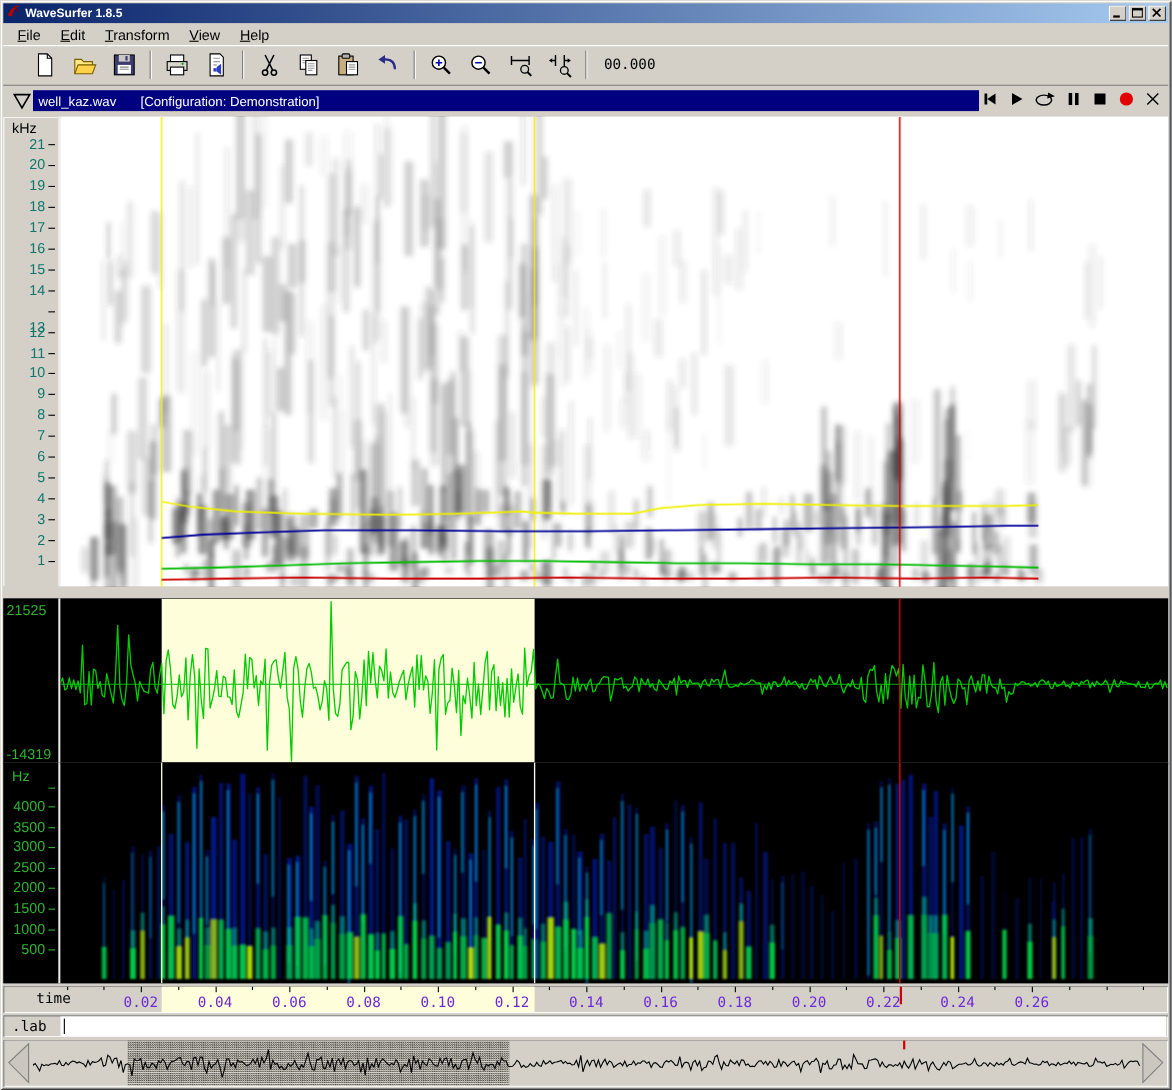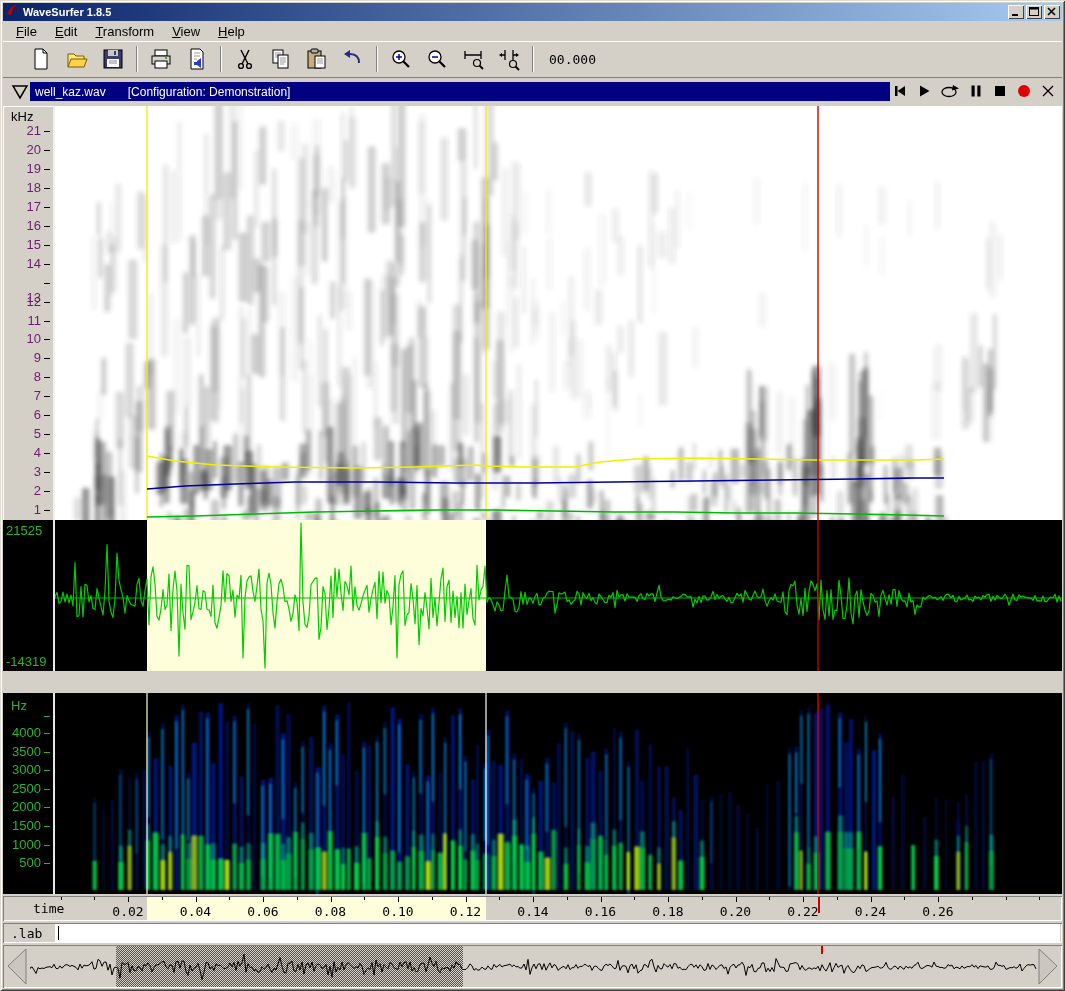--- a/index.html
+++ b/index.html
@@ -27,30 +27,30 @@
 #panetitle .config{margin-left:22px}
 #transport{position:absolute;right:6px;top:3px;height:19px;display:flex;align-items:center;gap:8px}
 .row{position:absolute;left:3px;right:3px;box-shadow:inset 1px 1px 0 #808080,inset -1px -1px 0 #fff}
 .axis{position:absolute;left:0;top:0;bottom:0;width:52px}
 .axis.gray{background:#d4d0c8;box-shadow:inset 1px 1px 0 #fff;border-right:2px solid #f2f0ec}
 .axis.black{background:#000;border-right:2px solid #e8e8e8}
 .content{position:absolute;left:52px;right:0;top:0;bottom:0;overflow:hidden}
 .content svg{display:block}
 .unit{position:absolute;left:8px;top:3px;font-size:13px;color:#000}
 .axis.black .unit{color:#2fb32f;top:5px}
-.vtick-label{position:absolute;right:12px;font-size:13px;color:#701a75}
+.vtick-label{position:absolute;right:12px;font-size:13px;color:#0f766e}
 .axis.black .vtick-label{color:#2fb32f}
 .vtick-dash{position:absolute;right:3px;width:6px;height:1px;background:#000}
 .axis.black .vtick-dash{background:#2fb32f}
 .minmax{position:absolute;left:3px;font-size:13px;color:#2fb32f}
 #row-time{top:896px;height:25px;background:#d4d0c8}
 #time-label{position:absolute;left:30px;top:5px;font-family:"DejaVu Sans Mono",monospace;font-size:13px;color:#000}
 #time-content{position:absolute;left:52px;right:2px;top:1px;bottom:1px}
 .tick{position:absolute;top:0;width:1px;background:#000}
-.tick-label{position:absolute;top:7px;width:44px;text-align:center;font-family:"DejaVu Sans Mono",monospace;font-size:13px;color:#000000}
+.tick-label{position:absolute;top:7px;width:44px;text-align:center;font-family:"DejaVu Sans Mono",monospace;font-size:13px;color:#6d28d9}
 #row-lab{top:923px;height:20px;background:#d4d0c8}
 #lab-name{position:absolute;left:8px;top:3px;font-family:"DejaVu Sans Mono",monospace;font-size:13px;color:#000}
 #lab-field{position:absolute;left:52px;right:2px;top:1px;bottom:1px;background:#fff}
 #lab-caret{position:absolute;left:3px;top:2px;bottom:2px;width:1px;background:#000}
 #row-overview{top:945px;height:43px;background:#d4d0c8;box-shadow:inset 1px 1px 0 #808080,inset -1px -1px 0 #fff}
 .ov-btn{position:absolute;top:1px;bottom:1px;width:26px}
 #ov-left{left:1px}#ov-right{right:1px}
 #ov-track{position:absolute;left:27px;right:27px;top:1px;bottom:1px}
 #ov-stipple{position:absolute;top:0;bottom:0;
  background-image:conic-gradient(#55534c 0 25%,transparent 0 50%,#55534c 0 75%,transparent 0);background-size:2px 2px}
@@ -853,21 +853,21 @@
           <line x1="431" y1="0" x2="431" y2="427" stroke="#f0f000" stroke-width="1.3"></line>
           <polyline points="92,350 120,355 160,359 220,361 300,362 360,361 420,359 431,360 470,361 520,361 545,356 580,353 640,352 700,353 760,354 820,354 860,354 889,353" fill="none" stroke="#f0f000" stroke-width="1.6"></polyline>
           <polyline points="92,383 130,380 180,378 240,376 320,376 400,377 480,377 560,376 640,375 720,374 800,373 860,372 889,372" fill="none" stroke="#000099" stroke-width="1.6"></polyline>
           <polyline points="92,411 140,410 200,408 260,406 320,405 380,404 440,404 500,405 560,406 620,406 680,407 740,407 800,408 850,409 889,410" fill="none" stroke="#00bb00" stroke-width="1.6"></polyline>
           <polyline points="92,421 150,420 220,419 300,420 380,420 460,419 540,420 620,420 700,419 780,420 840,419 889,420" fill="none" stroke="#cc0000" stroke-width="1.6"></polyline>
           <line x1="763" y1="0" x2="763" y2="427" stroke="#cc0000" stroke-width="1.4"></line>
         </svg>
     </div>
   </div>
 
-  <div class="row" id="row-wave" style="top:520px;height:151px">
+  <div class="row" id="row-wave" style="top:544px;height:151px">
     <div class="axis black">
       <span class="minmax" style="top:3px">21525</span>
       <span class="minmax" style="bottom:2px">-14319</span>
     </div>
     <div class="content" style="background:#000">
       <svg id="wave-svg" width="1007" height="151">
           <rect x="92" y="0" width="339" height="151" fill="#fffeda"></rect>
           <line x1="0" y1="78" x2="1007" y2="78" stroke="#00b400" stroke-width="1"></line>
           <polyline points="0,78 0,76.4 2,72.4 4,83.2 6,81.6 8,72.2 10,82.0 12,74.1 14,82.8 16,75.0 18,85.9 20,42.5 22,96.7 24,95.5 26,66.7 28,96.9 30,64.3 32,65.6 34,81.8 36,75.7 38,88.2 40,89.6 42,68.5 44,77.7 46,86.6 48,95.0 50,70.8 52,24.6 54,80.8 56,92.5 58,97.4 60,78.7 62,33.1 64,60.6 66,69.7 68,77.2 70,93.2 72,75.5 74,80.6 76,84.5 78,85.1 80,86.2 82,64.3 84,58.2 86,80.7 88,86.2 90,70.1 92,59.1 94,104.8 96,56.8 98,46.8 100,64.2 102,96.3 104,100.2 106,88.8 108,69.5 110,89.5 112,85.1 114,54.0 116,110.4 118,69.1 120,51.1 122,71.1 124,136.1 126,64.2 128,92.8 130,109.1 132,45.4 134,45.8 136,99.7 138,91.7 140,82.3 142,65.7 144,88.8 146,89.4 148,70.7 150,72.1 152,89.5 154,89.8 156,96.4 158,65.1 160,102.8 162,108.2 164,97.3 166,85.9 168,50.8 170,82.0 172,53.7 174,55.5 176,81.3 178,70.2 180,97.2 182,75.0 184,78.5 186,55.3 188,138.0 190,77.6 192,60.8 194,57.1 196,55.8 198,71.4 200,81.5 202,66.1 204,49.1 206,89.3 208,101.0 210,148.0 212,63.1 214,53.0 216,64.3 218,93.0 220,107.9 222,81.9 224,63.7 226,59.2 228,67.0 230,81.7 232,80.7 234,89.1 236,101.3 238,93.4 240,74.8 242,82.1 244,110.8 246,3.0 248,82.6 250,104.5 252,107.3 254,95.8 256,64.7 258,61.5 260,58.4 262,57.9 264,119.3 266,107.1 268,66.6 270,74.0 272,109.5 274,88.7 276,56.0 278,97.5 280,48.2 282,76.8 284,49.3 286,73.5 288,90.4 290,61.5 292,65.6 294,75.0 296,46.0 298,90.6 300,66.9 302,85.5 304,90.1 306,83.7 308,75.8 310,70.2 312,65.4 314,92.1 316,78.9 318,69.4 320,62.3 322,98.7 324,51.4 326,82.7 328,52.0 330,83.2 332,70.4 334,75.6 336,104.6 338,86.2 340,55.7 342,137.7 344,64.8 346,54.5 348,51.0 350,105.4 352,95.2 354,92.6 356,63.5 358,78.8 360,103.8 362,65.5 364,124.7 366,88.5 368,95.8 370,72.6 372,88.5 374,108.9 376,58.3 378,97.5 380,77.7 382,105.6 384,82.5 386,58.7 388,48.2 390,101.4 392,66.5 394,60.2 396,102.1 398,71.2 400,97.4 402,76.6 404,107.7 406,72.7 408,107.9 410,64.0 412,94.4 414,80.9 416,68.6 418,98.6 420,105.2 422,45.3 424,79.9 426,70.1 428,66.5 430,46.4 432,82.3 434,77.5 436,79.5 438,84.9 440,91.0 442,81.8 444,85.0 446,90.9 448,90.2 450,70.6 452,55.2 454,76.6 456,77.7 458,79.4 460,91.5 462,91.9 464,86.9 466,71.7 468,84.2 470,72.4 472,84.4 474,78.1 476,78.4 478,83.3 480,76.7 482,73.3 484,84.9 486,84.1 488,78.2 490,77.2 492,73.1 494,71.2 496,71.5 498,71.6 500,93.2 502,84.5 504,72.8 506,74.1 508,73.2 510,72.1 512,81.5 514,79.8 516,84.3 518,81.6 520,79.8 522,71.4 524,73.9 526,84.8 528,72.7 530,76.7 532,78.5 534,73.2 536,80.6 538,77.6 540,82.6 542,84.0 544,73.9 546,76.7 548,79.5 550,82.6 552,82.5 554,75.1 556,77.3 558,72.5 560,87.7 562,70.4 564,77.3 566,74.8 568,74.7 570,81.0 572,73.9 574,77.1 576,77.2 578,77.1 580,77.1 582,81.6 584,75.7 586,73.8 588,78.7 590,79.6 592,73.2 594,76.1 596,73.9 598,73.8 600,81.5 602,73.2 604,65.1 606,77.0 608,80.5 610,80.8 612,79.9 614,79.1 616,80.1 618,76.7 620,77.9 622,78.5 624,77.3 626,76.4 628,74.1 630,74.5 632,76.7 634,77.1 636,76.7 638,87.1 640,79.2 642,82.8 644,76.5 646,82.6 648,76.0 650,75.9 652,80.2 654,79.6 656,76.8 658,71.4 660,79.5 662,74.4 664,78.3 666,76.4 668,75.5 670,78.9 672,81.4 674,77.3 676,82.7 678,82.1 680,77.8 682,73.2 684,76.2 686,74.0 688,82.1 690,70.4 692,74.3 694,79.1 696,80.3 698,75.4 700,71.1 702,76.4 704,77.7 706,76.7 708,69.1 710,80.6 712,86.1 714,80.9 716,77.5 718,80.2 720,73.9 722,80.7 724,81.8 726,82.2 728,71.8 730,91.8 732,94.4 734,70.8 736,64.5 738,65.7 740,61.0 742,85.0 744,94.1 746,78.7 748,95.4 750,68.4 752,91.5 754,71.2 756,60.9 758,64.1 760,70.6 762,63.8 764,99.9 766,60.0 768,90.0 770,99.5 772,70.5 774,96.0 776,69.7 778,99.4 780,90.0 782,90.6 784,60.4 786,75.5 788,98.5 790,98.3 792,85.2 794,58.2 796,93.5 798,103.8 800,76.1 802,71.0 804,97.2 806,69.9 808,81.6 810,90.1 812,95.5 814,91.2 816,73.3 818,75.4 820,82.2 822,81.1 824,96.5 826,75.0 828,70.4 830,78.3 832,85.1 834,74.9 836,84.1 838,69.6 840,69.5 842,86.1 844,70.7 846,78.1 848,81.1 850,80.9 852,86.8 854,73.2 856,82.1 858,80.6 860,94.4 862,84.9 864,87.2 866,86.2 868,77.0 870,79.3 872,77.3 874,75.7 876,76.1 878,78.1 880,77.2 882,79.6 884,78.7 886,76.6 888,80.5 890,75.7 892,74.1 894,74.8 896,77.9 898,75.2 900,81.5 902,81.8 904,76.2 906,80.1 908,78.9 910,78.1 912,75.1 914,79.9 916,79.1 918,81.5 920,76.0 922,78.1 924,77.1 926,79.8 928,75.6 930,77.0 932,74.7 934,74.3 936,81.3 938,76.3 940,80.1 942,75.3 944,77.5 946,78.7 948,77.4 950,74.3 952,77.5 954,85.4 956,79.7 958,74.0 960,80.0 962,80.3 964,74.8 966,76.9 968,76.0 970,77.4 972,77.3 974,78.1 976,78.1 978,80.3 980,75.5 982,80.9 984,80.6 986,81.2 988,76.0 990,81.8 992,81.4 994,78.2 996,77.0 998,77.8 1000,74.2 1002,82.0 1004,75.7 1006,81.4" fill="none" stroke="#00cc00" stroke-width="1.2" stroke-linejoin="round"></polyline>
           <line x1="763" y1="0" x2="763" y2="151" stroke="#cc0000" stroke-width="1.3"></line>

